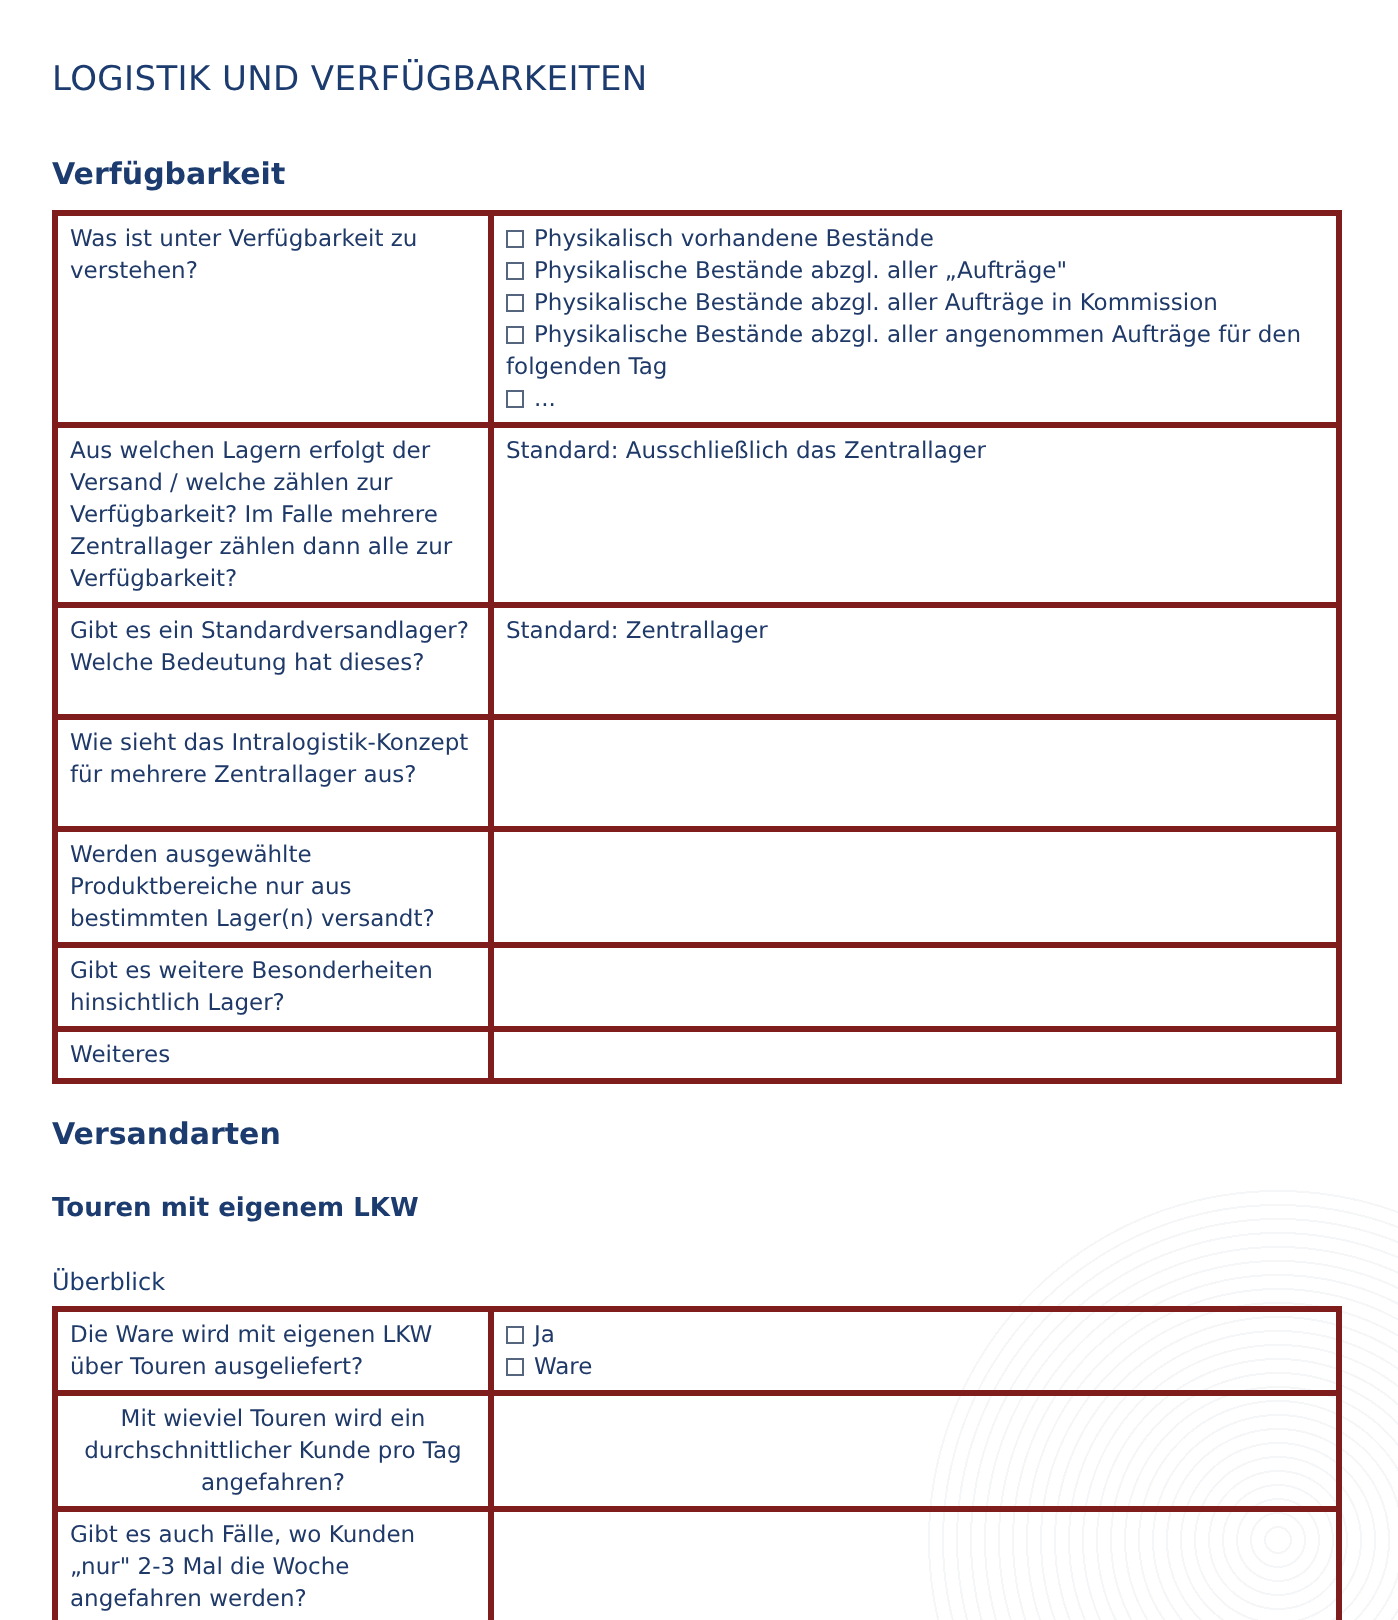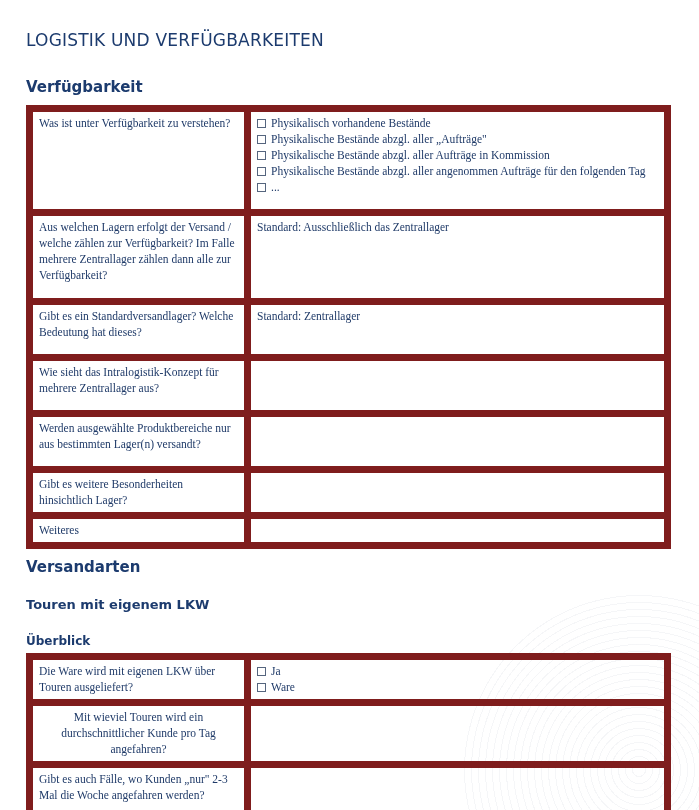--- a/index.html
+++ b/index.html
@@ -22,33 +22,32 @@
   .h2 {
     position: absolute; left: 26px;
     font-size: 15px; font-weight: bold; color: #1c3b6e; margin: 0;
   }
   .h3 {
     position: absolute; left: 26px;
     font-size: 13px; font-weight: bold; color: #1c3b6e; margin: 0;
   }
   .h4 {
     position: absolute; left: 26px;
-    font-size: 12px; font-weight: bold; color: #1c3b6e; margin: 0;
+    font-size: 12px; font-weight: normal; color: #1c3b6e; margin: 0;
   }
   table.qtable {
     position: absolute; left: 26px;
     width: 645px; border-collapse: collapse; table-layout: fixed;
     font-size: 11.5px; line-height: 16px;
   }
   table.qtable td {
-    border: 7px solid #7f1d1d;
+    border: 3px solid #7f1d1d;
     vertical-align: top;
     padding: 3px 6px 4px 6px;
     color: #1f3a68;
-    font-family: Liberation Serif, serif;
   }
   table.qtable col.c1 { width: 218px; }
   .opt { display: block; }
   .box { display: inline-block; width: 9px; height: 9px; border: 1px solid #55657e; margin-right: 5px; vertical-align: -1px; box-sizing: border-box; }
 </style>
 </head>
 <body>
 
 <div class="watermark"></div>
 

